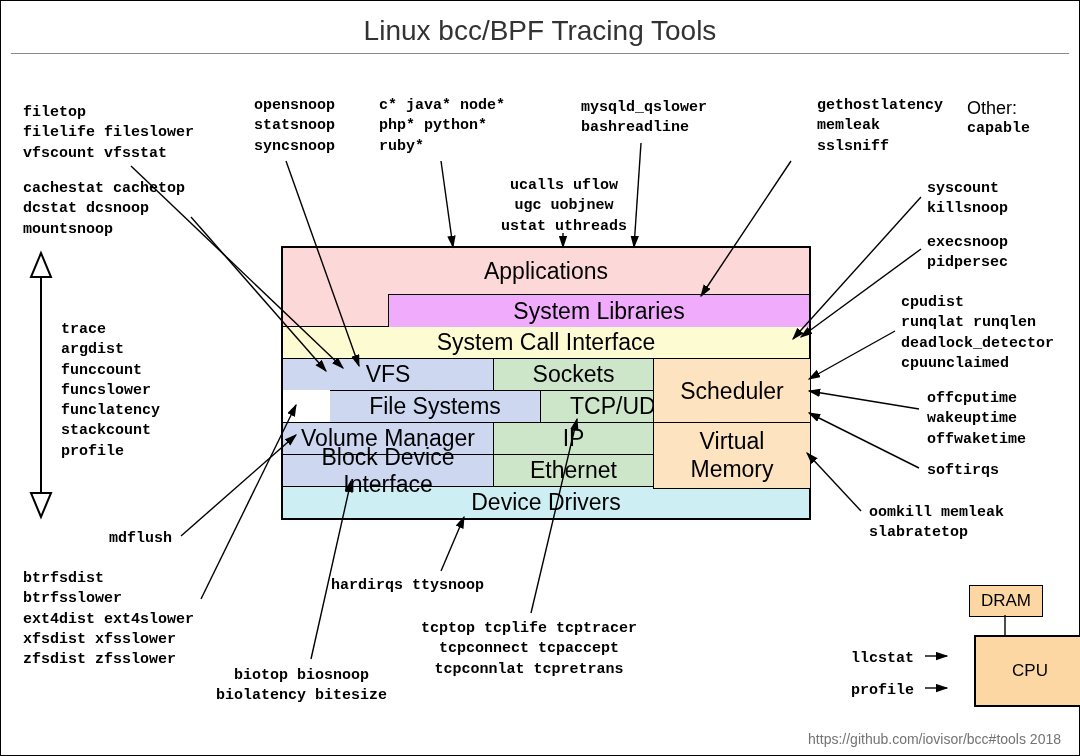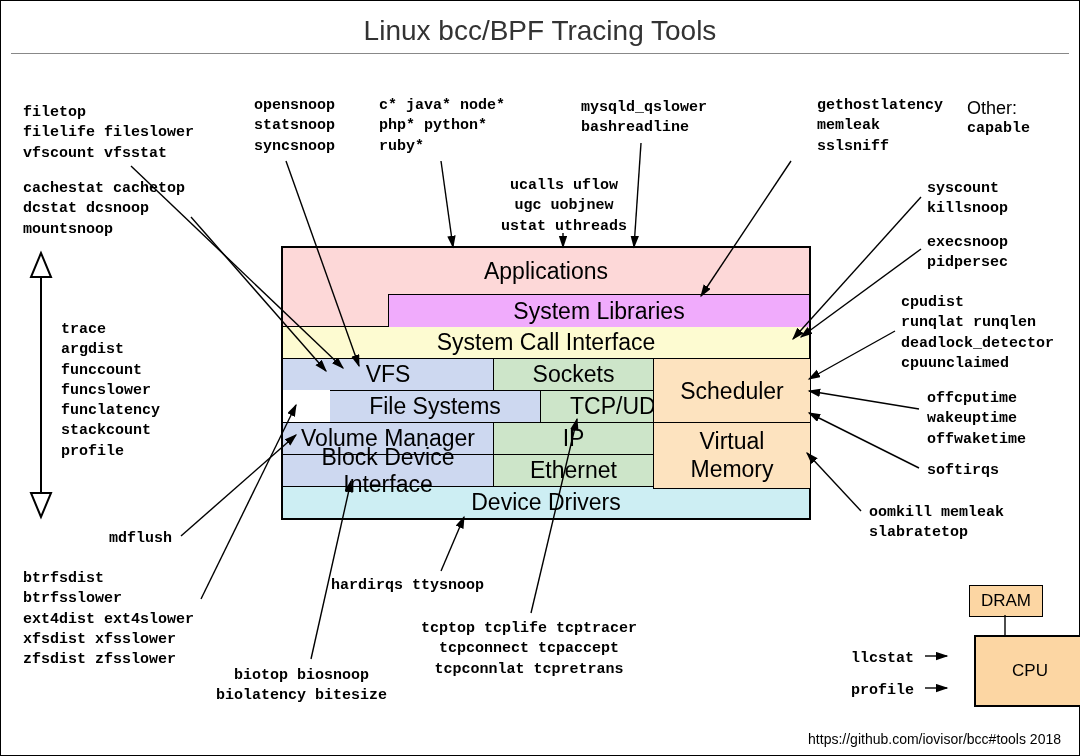--- a/index.html
+++ b/index.html
@@ -32,21 +32,21 @@
     left: 10px;
     right: 10px;
     height: 0;
     border-top: 1px solid #888;
   }
   .footer {
     position: absolute;
     bottom: 8px;
     right: 18px;
     font-size: 14px;
-    color: #000000;
+    color: #737373;
   }
   svg.overlay {
     position: absolute;
     top: 0; left: 0;
     width: 1080px;
     height: 756px;
     pointer-events: none;
   }
   
   .stack {

